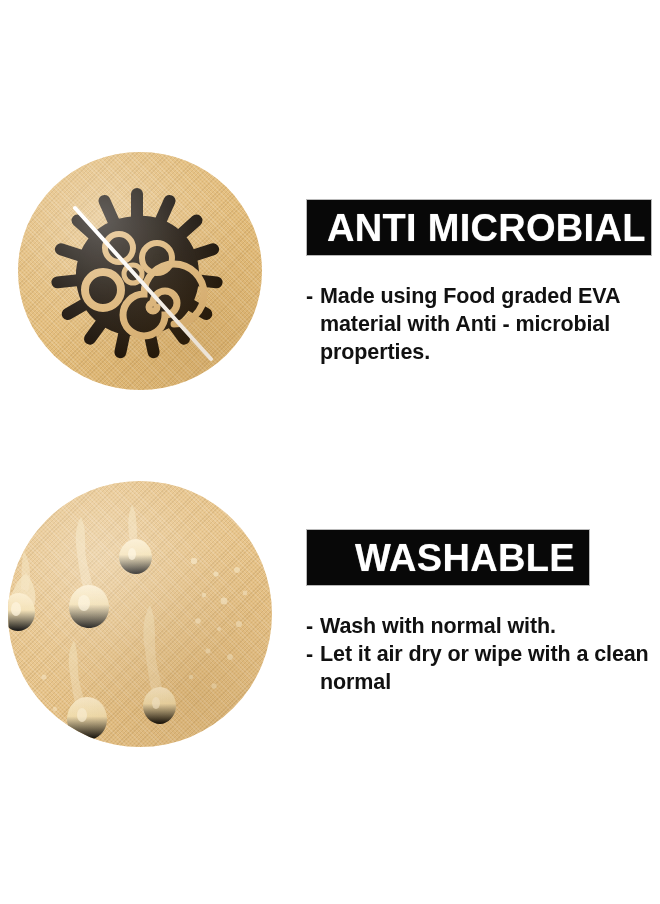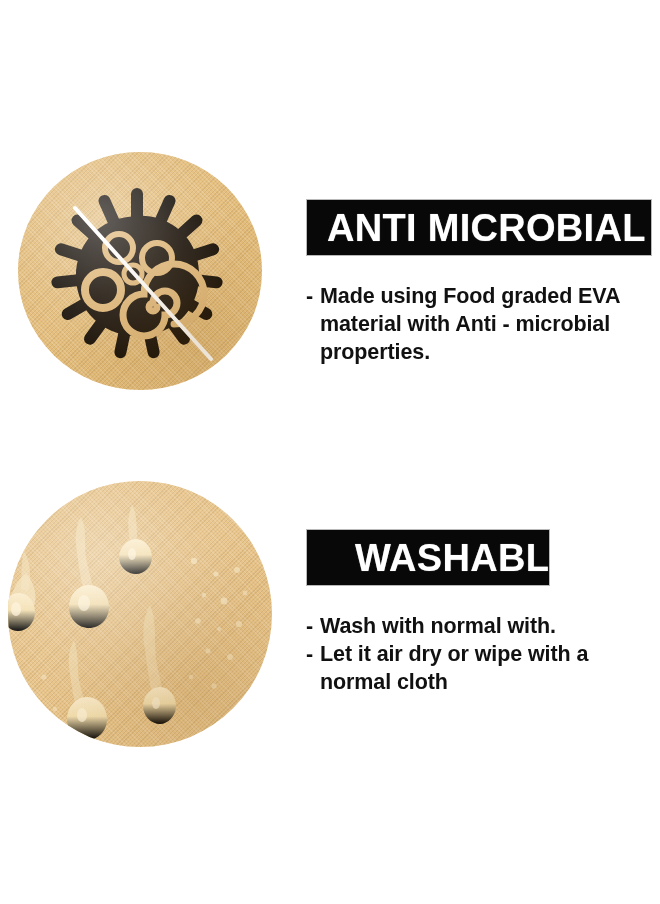--- a/index.html
+++ b/index.html
@@ -97,21 +97,21 @@
     position: absolute;
     left: 0;
     background: #080808;
     border: 1px solid #b9b9b9;
     box-sizing: border-box;
     display: flex;
     align-items: center;
     padding-left: 20px;
   }
   #banner-antimicrobial { top: 69px; width: 346px; height: 57px; }
-  #banner-washable      { top: 69px; width: 244px; height: 57px; padding-left: 48px; }
+  #banner-washable      { top: 69px; width: 284px; height: 57px; padding-left: 48px; }
 
   .banner-label {
     color: #ffffff;
     font-family: "Liberation Sans", sans-serif;
     font-weight: bold;
     font-size: 38px;
     line-height: 38px;
     letter-spacing: 0.3px;
     white-space: nowrap;
     text-shadow: 0 0 1px rgba(255,255,255,0.55);
@@ -334,19 +334,19 @@
         <span class="banner-label">WASHABLE</span>
       </div>
 
       <div class="bullets">
         <div class="bullet">
           <span class="bullet-dash">-</span>
           <span class="bullet-text">Wash with normal with.</span>
         </div>
         <div class="bullet">
           <span class="bullet-dash">-</span>
-          <span class="bullet-text">Let it air dry or wipe with a normal cloth</span>
+          <span class="bullet-text">Let it air dry or wipe with a clean normal</span>
         </div>
       </div>
     </div>
   </section>
 
 </div>
 
 </body></html>

